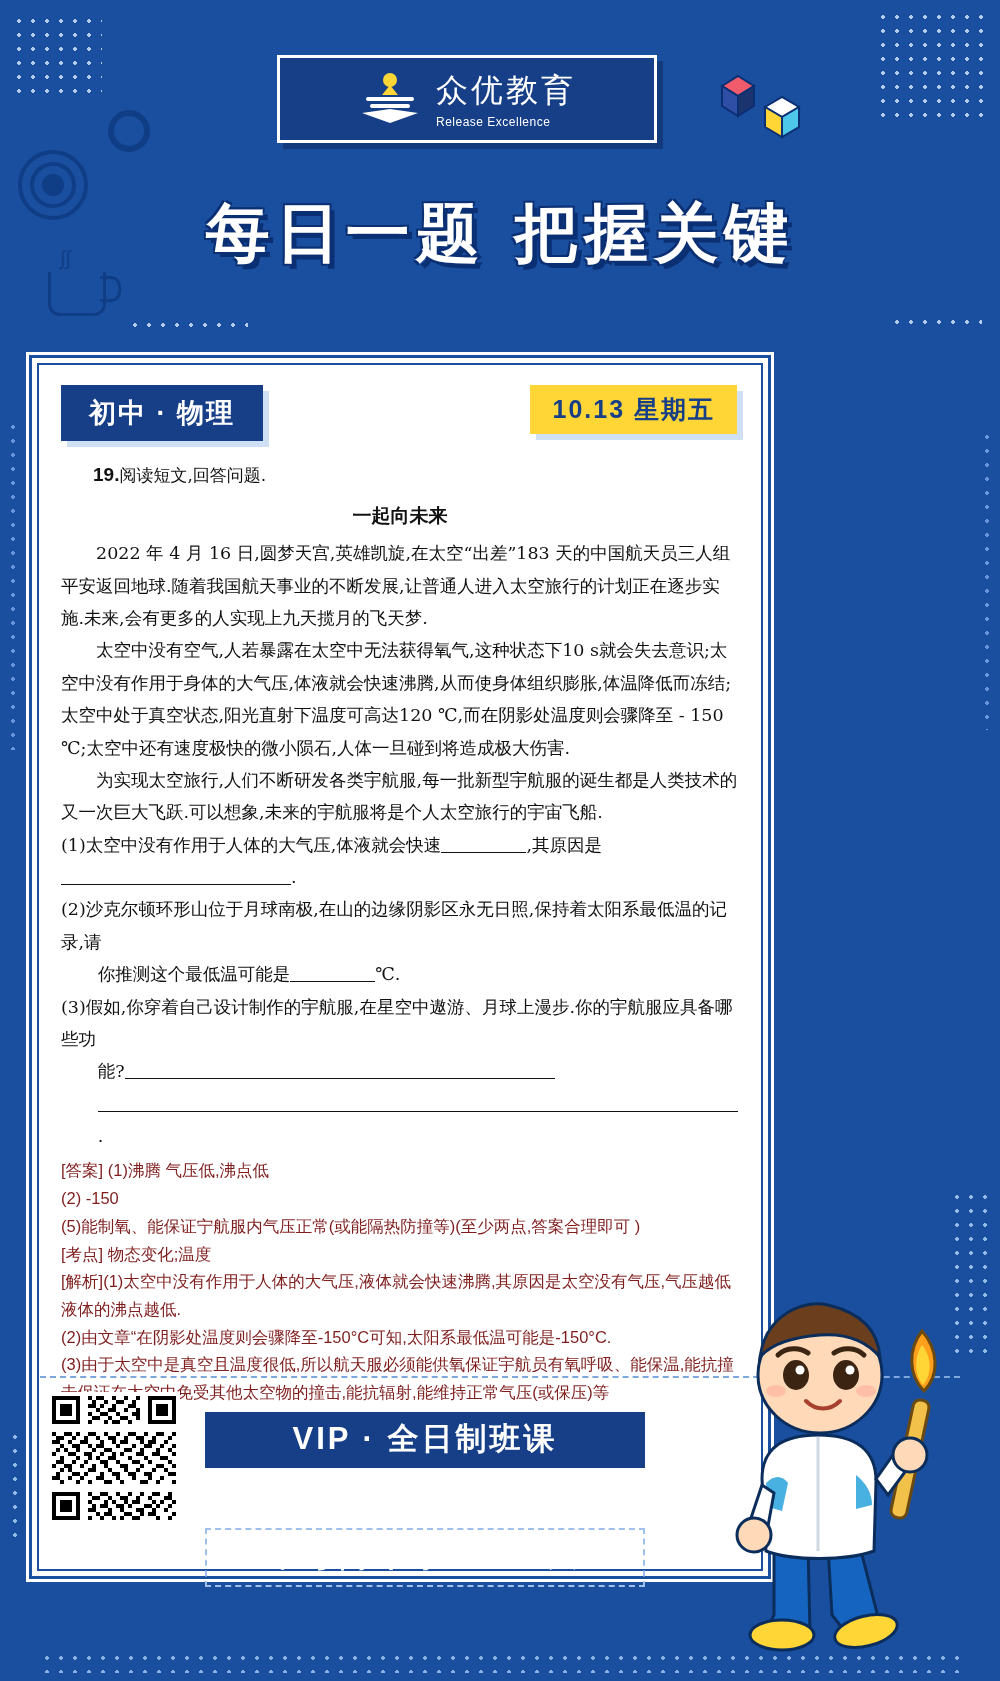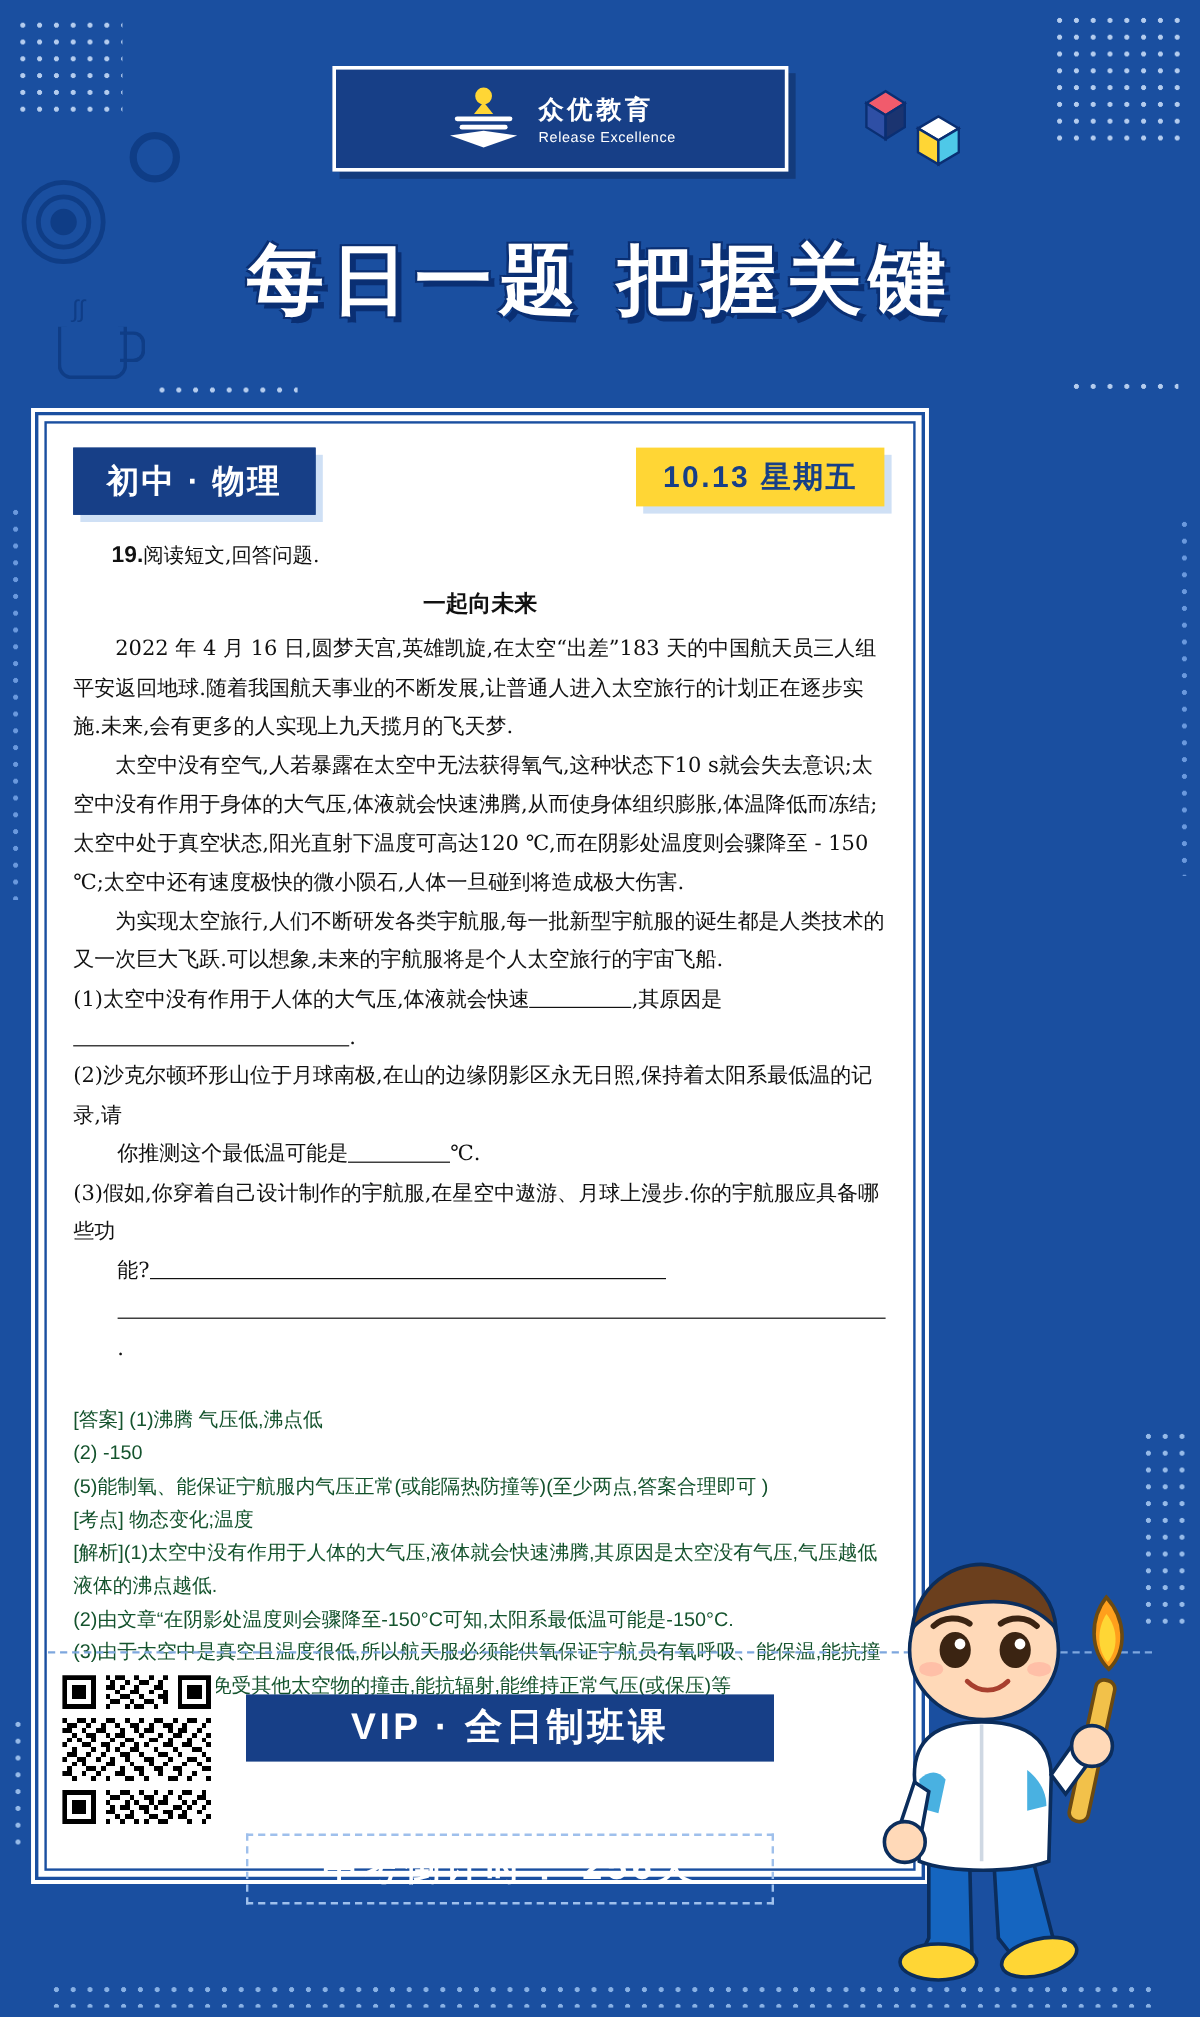--- a/index.html
+++ b/index.html
@@ -57,21 +57,21 @@
 
   
   .logo-box {
     position:absolute; left:277px; top:55px; width:380px; height:88px;
     background:#173f87; border:3px solid #ffffff;
     display:flex; align-items:center; justify-content:center;
     box-shadow:6px 6px 0 rgba(10,35,80,.45);
   }
   .logo-mark { width:64px; height:56px; margin-right:14px; position:relative; }
   .logo-text { color:#fff; text-align:left; }
-  .logo-text .cn { font-size:21px; font-weight:bold; letter-spacing:3px; }
+  .logo-text .cn { font-size:32px; font-weight:normal; letter-spacing:3px; }
   .logo-text .en { font-size:12px; letter-spacing:.5px; margin-top:2px;}
 
   
   .cube { position:absolute; }
   .cube svg { display:block; }
 
   
   .main-title {
     position:absolute; left:0; top:190px; width:1000px;
     text-align:center;
@@ -80,21 +80,21 @@
     color:#ffffff;
     text-shadow:
       5px 5px 0 #0a2f73,
       -2px -2px 0 #0a2f73,
       2px -2px 0 #0a2f73,
       -2px 2px 0 #0a2f73;
   }
 
   
   .card {
-    position:absolute; left:26px; top:340px; width:748px; height:1230px;
+    position:absolute; left:26px; top:352px; width:748px; height:1230px;
     background:#ffffff; border:3px solid #ffffff;
     box-shadow:0 0 0 3px #1a4fa0 inset;
   }
   .card-inner {
     position:absolute; left:8px; top:8px; right:8px; bottom:8px;
     border:2px solid #1a4fa0;
     padding:18px 22px;
     overflow:hidden;
   }
 
@@ -126,25 +126,25 @@
   .q-head { font-size:17px; }
   .art-title { text-align:center; font-weight:bold; font-size:19px; margin:6px 0 4px;}
   .para { text-indent:2em; margin:0; }
   .sub-q { margin:0; }
   .sub-q.indent { text-indent:0; padding-left:2.1em; }
   .blank { display:inline-block; border-bottom:1px solid #111; height:1em; vertical-align:-2px;}
   .b-s { width:85px; } .b-l { width:230px; }
   .b-xl { width:430px; }
 
   .answer {
-    margin-top:30px;
+    margin-top:5px;
     font-family:"Liberation Sans", sans-serif;
     font-size:16.5px;
     line-height:1.68;
-    color:#14532d;
+    color:#7f1d1d;
   }
   .answer p { margin:0; }
 
   
   .divider {
     position:absolute; left:40px; right:40px; top:1376px;
     border-top:2px dashed #7ea7de; height:0;
   }
   .qr {
     position:absolute; left:48px; top:1392px; width:132px; height:132px;

